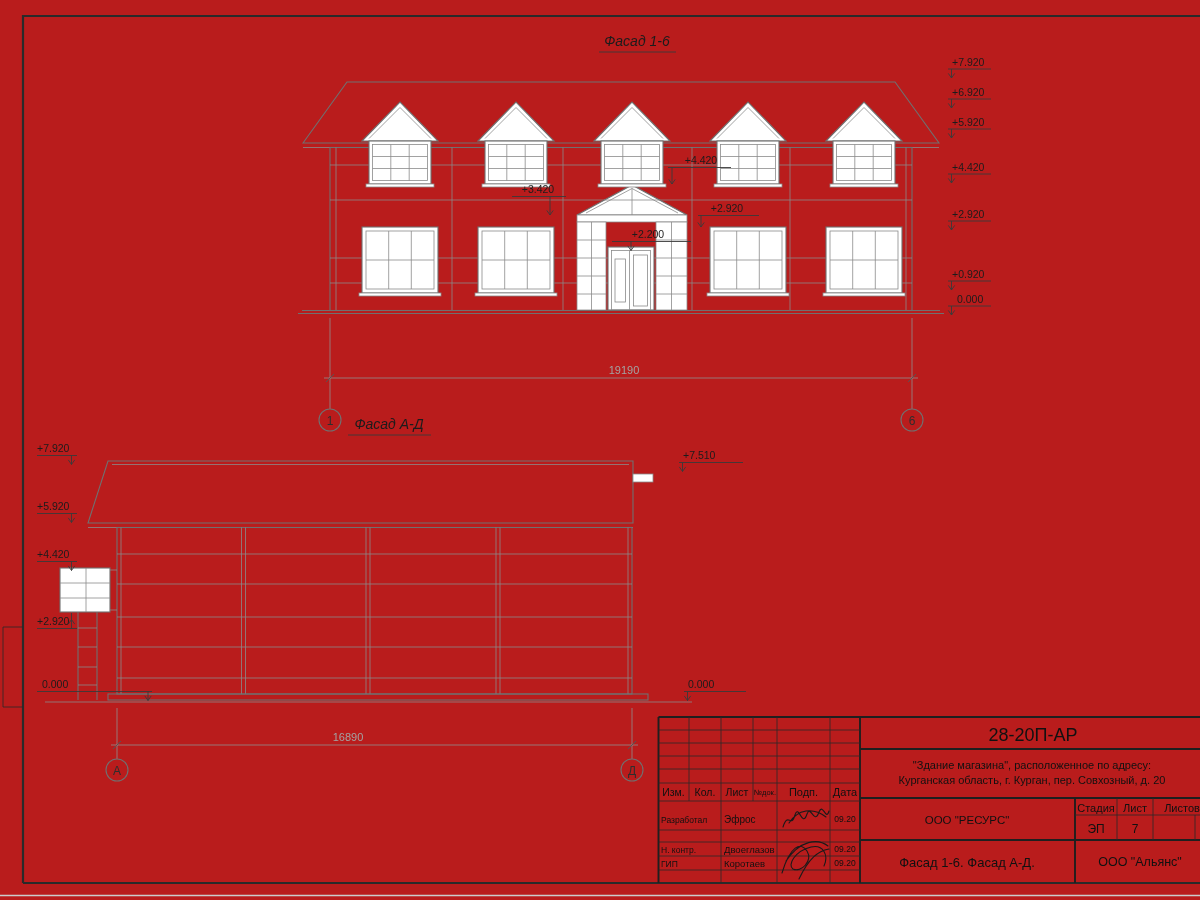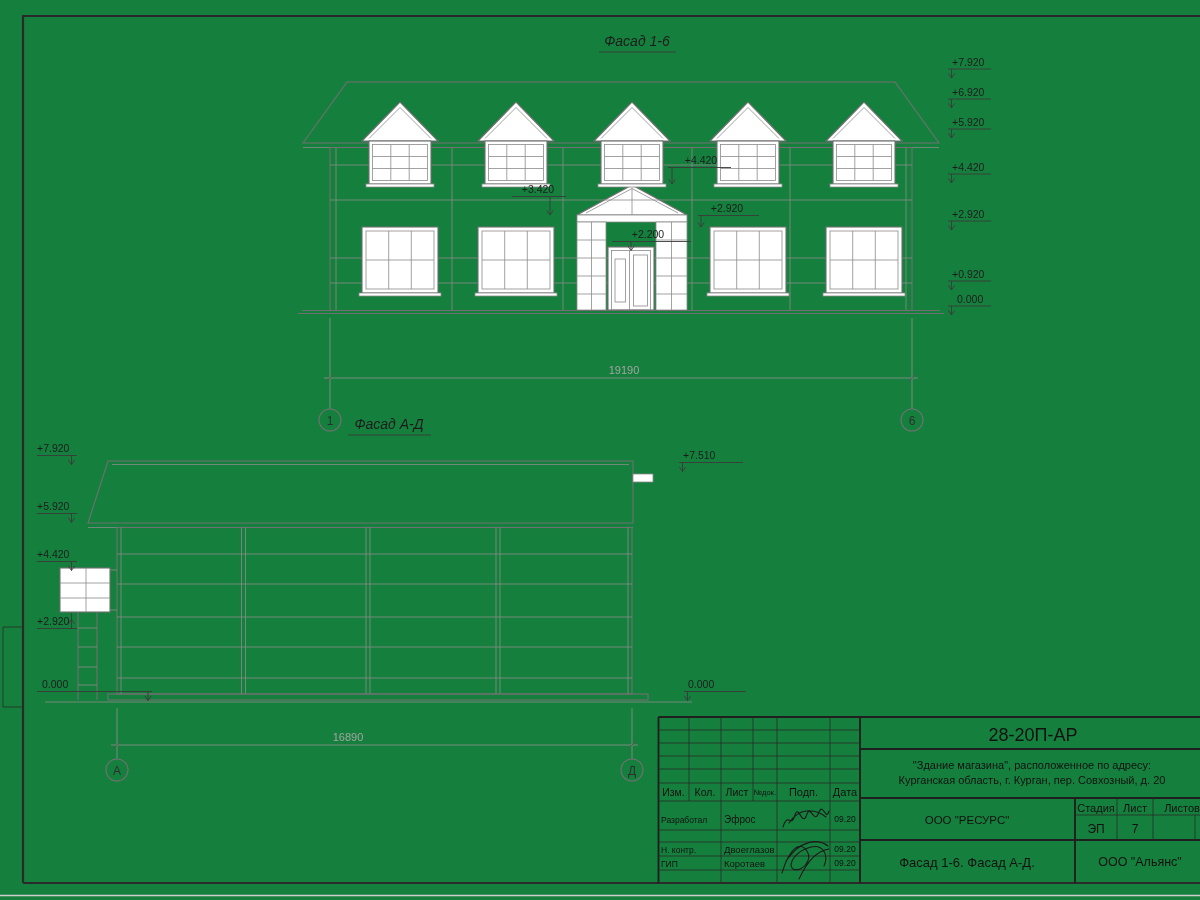--- a/index.html
+++ b/index.html
@@ -1,16 +1,16 @@
 <!DOCTYPE html>
 <html><head>
 <meta charset="utf-8">
 <style>
   html,body{margin:0;padding:0;background:#fff;}
-  .page{position:relative;width:1200px;height:900px;background:#15803d;overflow:hidden;}
+  .page{position:relative;width:1200px;height:900px;background:#b91c1c;overflow:hidden;}
   svg text{font-family:"Liberation Sans","DejaVu Sans",sans-serif;}
   .ln{stroke:#8a8a8a;stroke-width:.8;fill:none;}
   .ln2{stroke:#707070;stroke-width:1.1;fill:none;}
   .wfill{fill:#ffffff;stroke:#8a8a8a;stroke-width:.8;}
   .wfill2{fill:#ffffff;stroke:#707070;stroke-width:1.1;}
   .ann{stroke:#3a3a3a;stroke-width:.9;fill:none;}
   .dimln{stroke:#909090;stroke-width:.8;fill:none;}
   .tick{stroke:#555;stroke-width:1;fill:none;}
   .lvl{font-size:10.5px;fill:#1c1c1c;}
   .dimt{font-size:11px;fill:#a3a3a3;}

